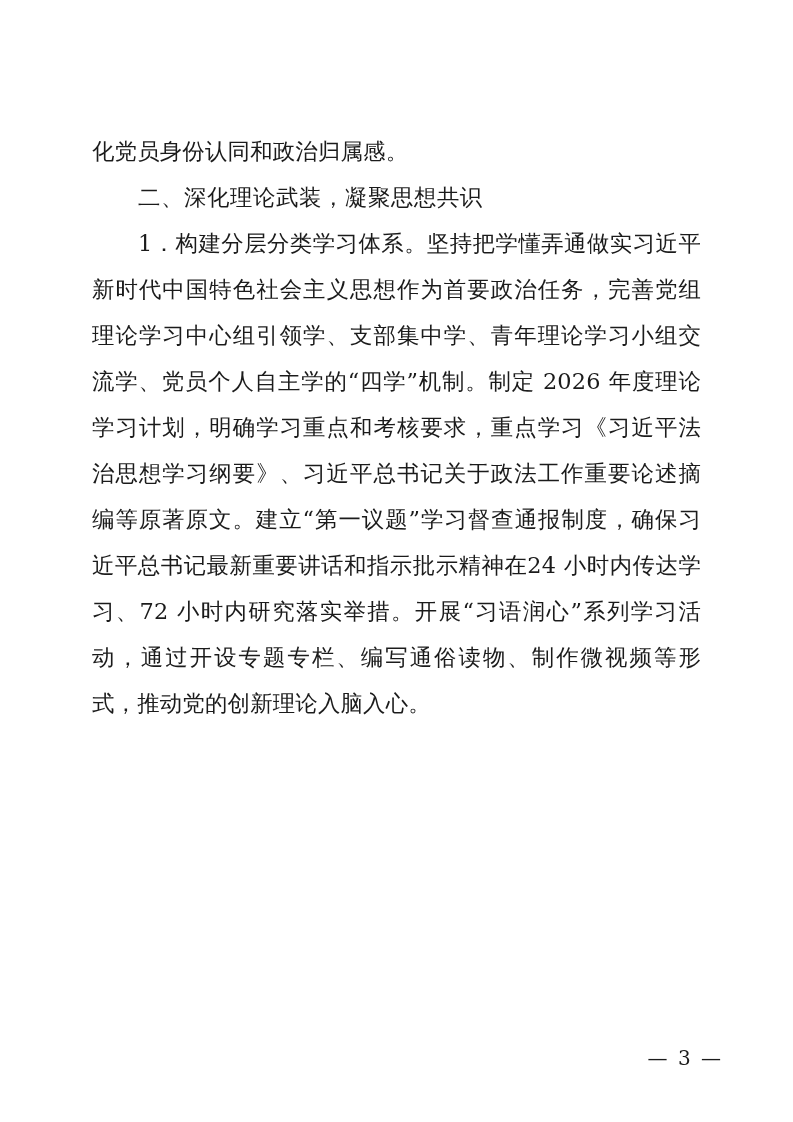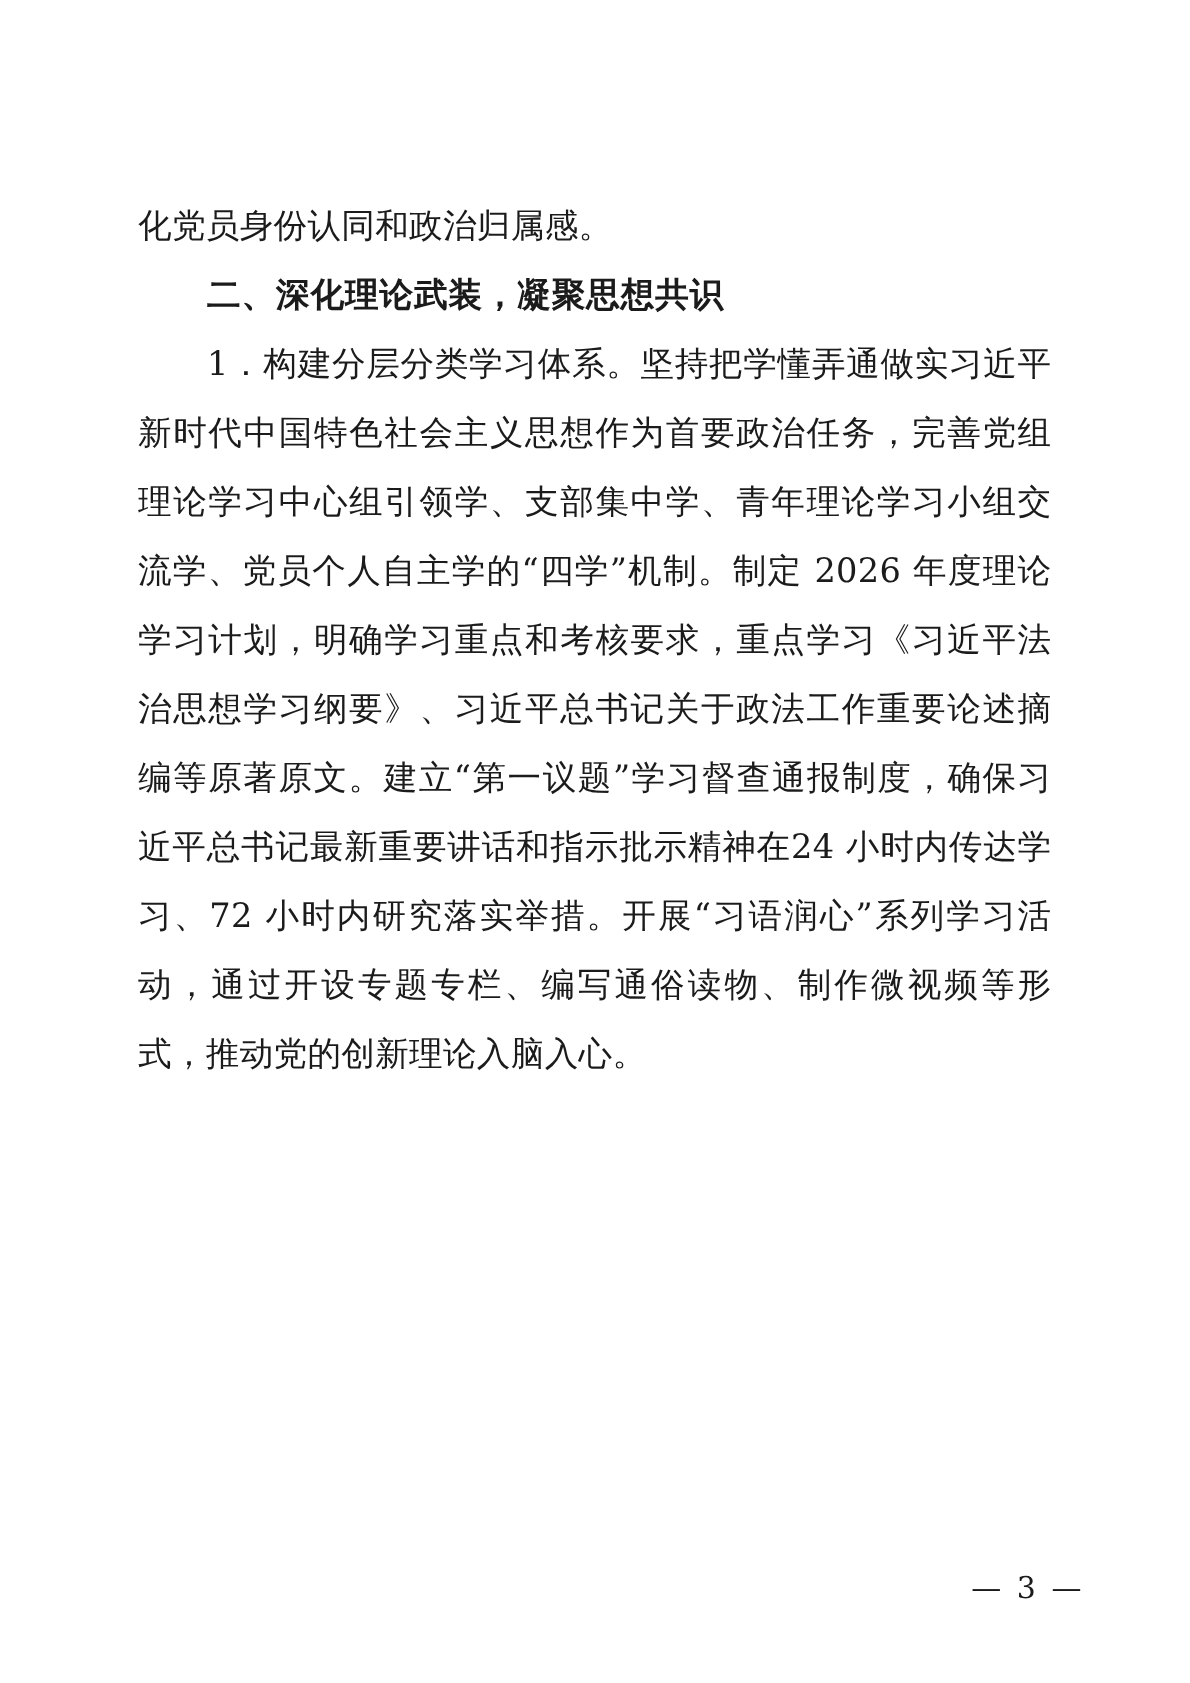--- a/index.html
+++ b/index.html
@@ -37,21 +37,21 @@
     font-family: "DejaVu Serif", "Liberation Serif", serif;
   }
   p.indent2 {
     text-indent: 46px;
   }
   p.cont {
     text-indent: 0;
   }
   p.heading {
     text-indent: 46px;
-    font-weight: bold;
+    font-weight: normal;
     letter-spacing: 0.6px;
   }
   .footer {
     position: absolute;
     left: 0;
     bottom: 52px;
     width: 793px;
     text-align: center;
     padding-right: 62px;
     box-sizing: border-box;

